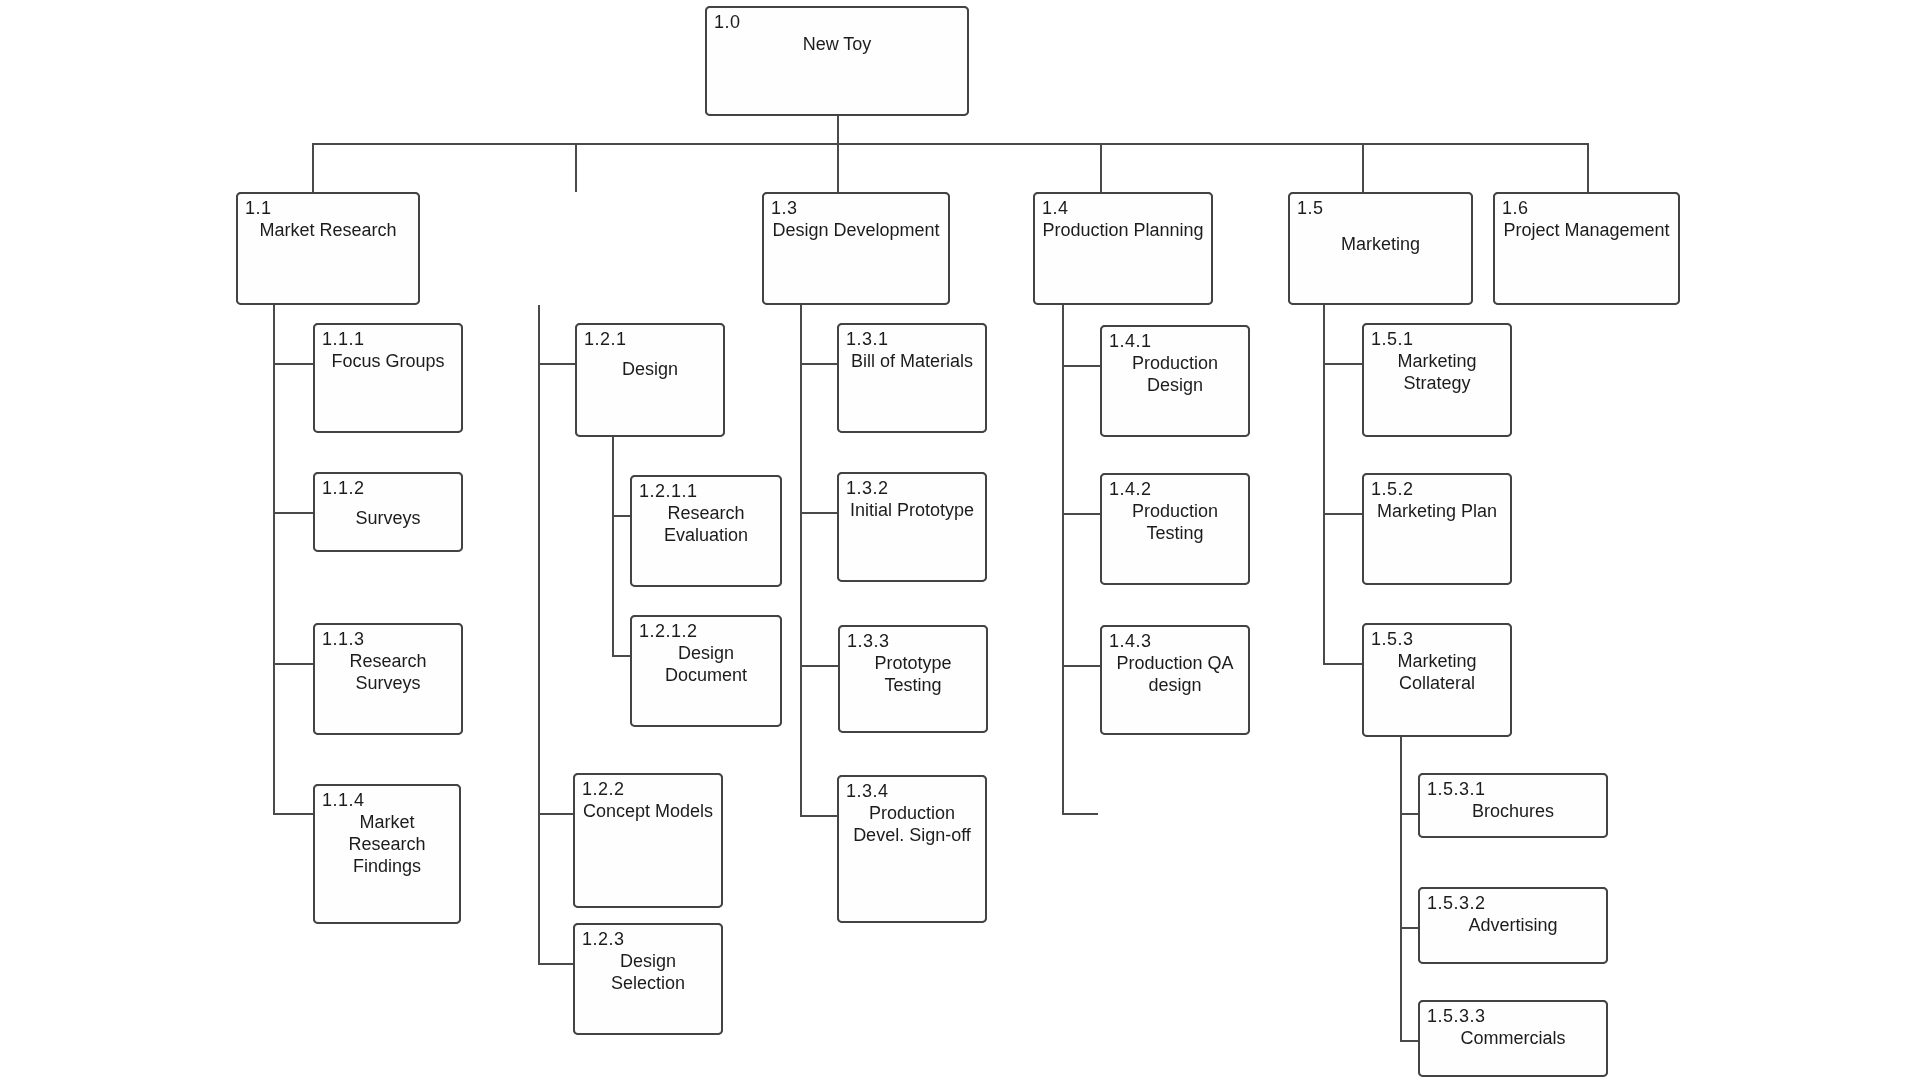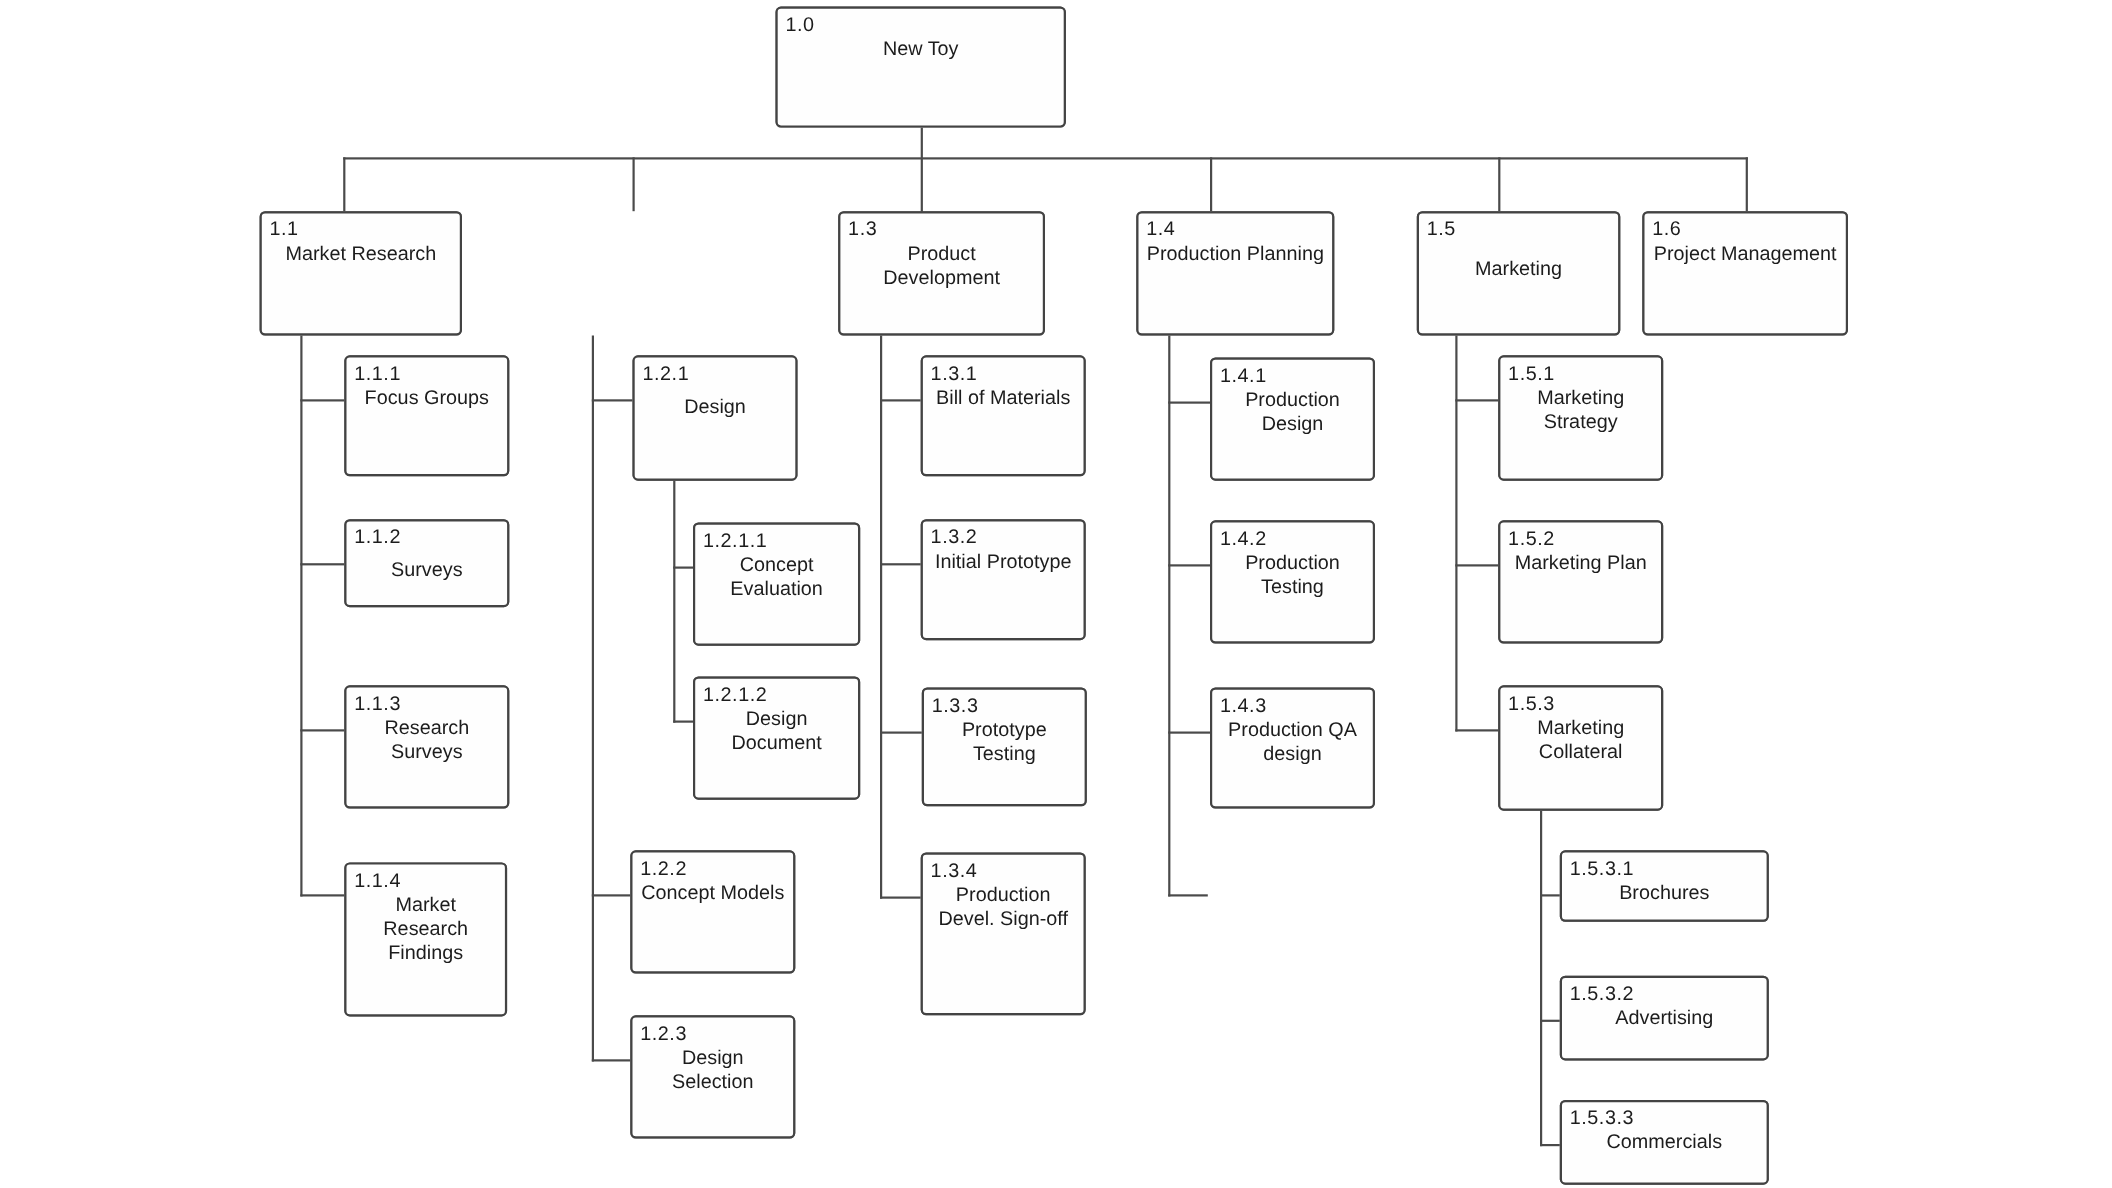--- a/index.html
+++ b/index.html
@@ -98,21 +98,21 @@
     <span class="num">1.0</span>
     <span class="label">New Toy</span>
   </div>
 
   <div class="node" style="left:236px;top:192px;width:184px;height:113px">
     <span class="num">1.1</span>
     <span class="label">Market Research</span>
   </div>
   <div class="node" style="left:762px;top:192px;width:188px;height:113px">
     <span class="num">1.3</span>
-    <span class="label">Product Development</span>
+    <span class="label">Design Development</span>
   </div>
   <div class="node" style="left:1033px;top:192px;width:180px;height:113px">
     <span class="num">1.4</span>
     <span class="label">Production Planning</span>
   </div>
   <div class="node" style="left:1288px;top:192px;width:185px;height:113px">
     <span class="num">1.5</span>
     <span class="label" style="padding-top:14px">Marketing</span>
   </div>
   <div class="node" style="left:1493px;top:192px;width:187px;height:113px">
@@ -136,27 +136,27 @@
     <span class="num">1.1.4</span>
     <span class="label">Market Research Findings</span>
   </div>
 
   <div class="node" style="left:575px;top:323px;width:150px;height:114px">
     <span class="num">1.2.1</span>
     <span class="label" style="padding-top:8px">Design</span>
   </div>
   <div class="node" style="left:630px;top:475px;width:152px;height:112px">
     <span class="num">1.2.1.1</span>
-    <span class="label">Concept Evaluation</span>
+    <span class="label">Research Evaluation</span>
   </div>
   <div class="node" style="left:630px;top:615px;width:152px;height:112px">
     <span class="num">1.2.1.2</span>
     <span class="label">Design Document</span>
   </div>
-  <div class="node" style="left:573px;top:773px;width:150px;height:112px">
+  <div class="node" style="left:573px;top:773px;width:150px;height:135px">
     <span class="num">1.2.2</span>
     <span class="label">Concept Models</span>
   </div>
   <div class="node" style="left:573px;top:923px;width:150px;height:112px">
     <span class="num">1.2.3</span>
     <span class="label">Design Selection</span>
   </div>
 
   <div class="node" style="left:837px;top:323px;width:150px;height:110px">
     <span class="num">1.3.1</span>

